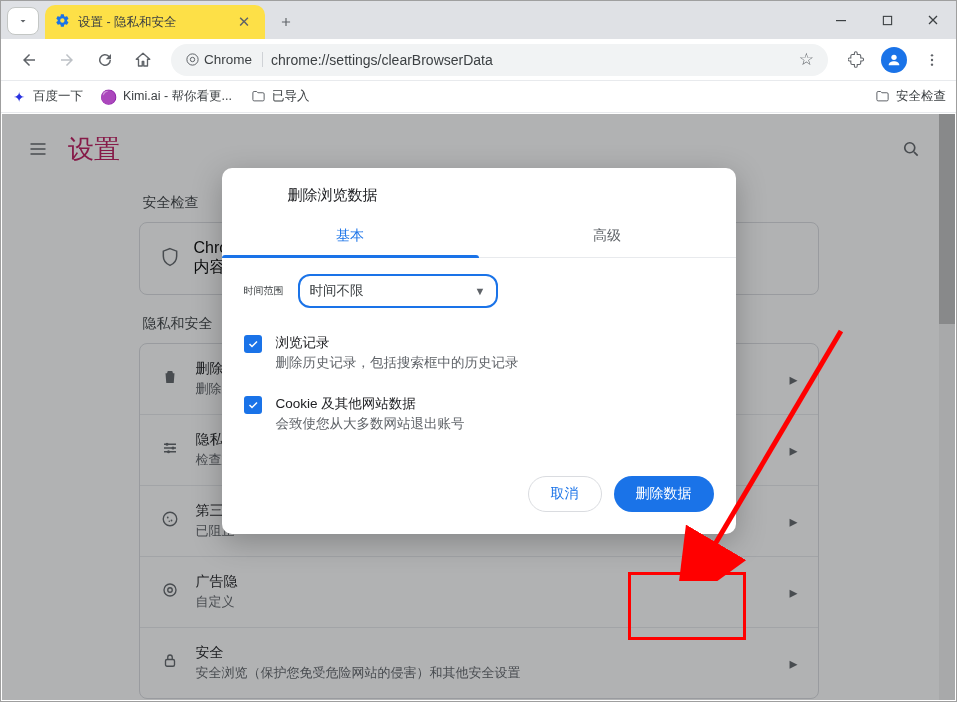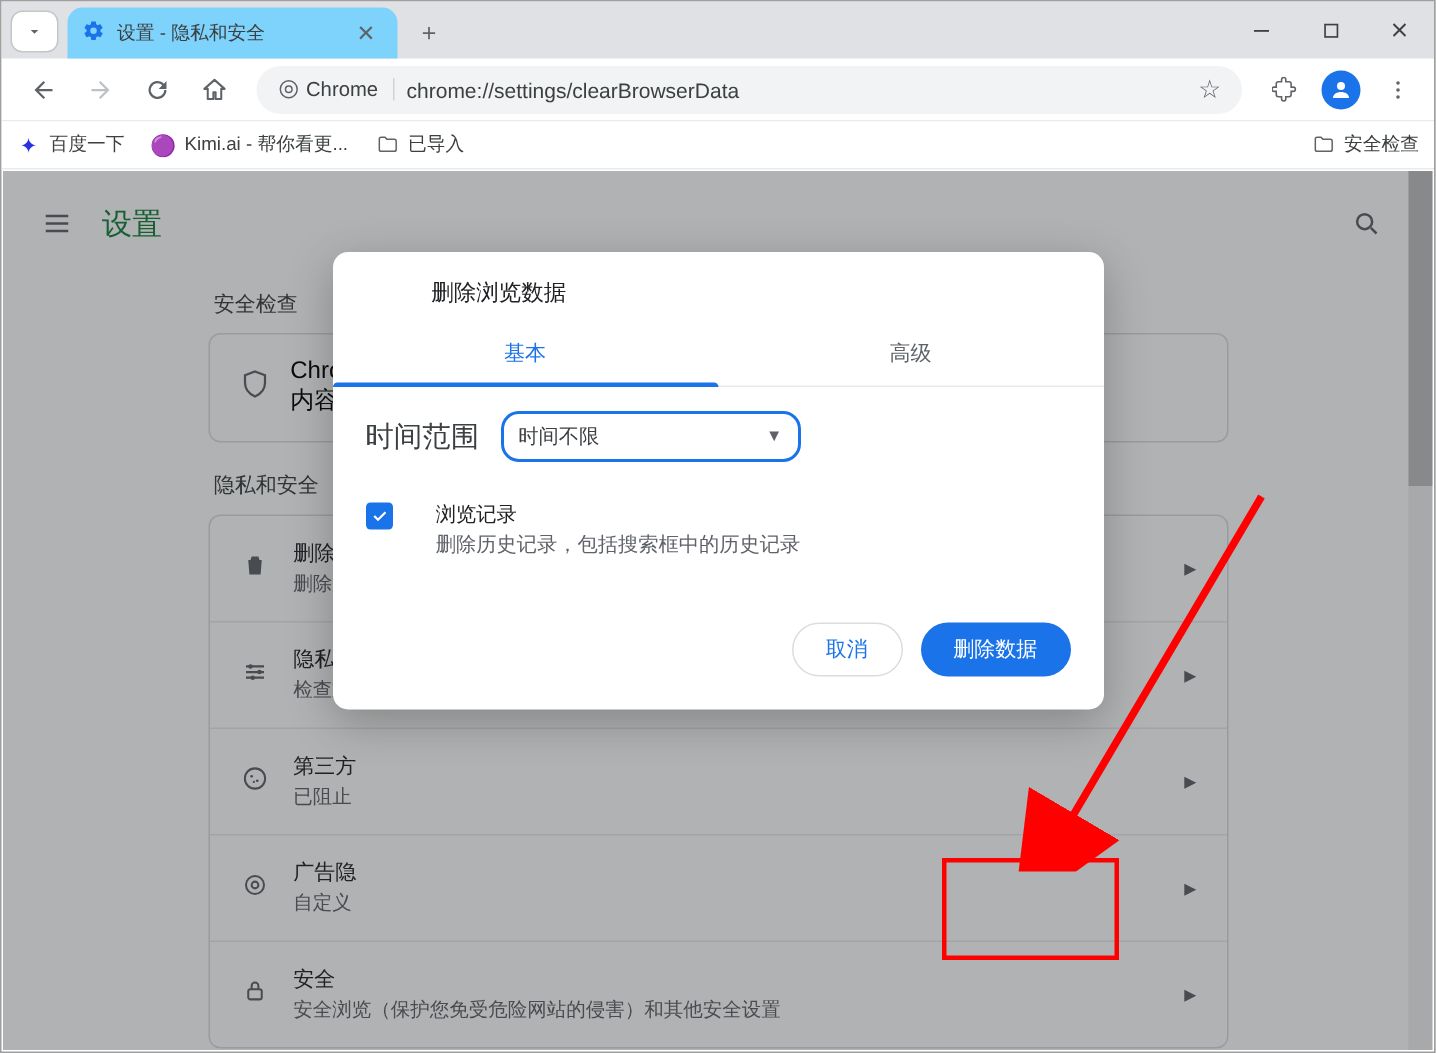--- a/index.html
+++ b/index.html
@@ -1,21 +1,21 @@
 <!DOCTYPE html>
 <html><head>
 <meta charset="utf-8">
 <style>
   * { box-sizing: border-box; margin: 0; padding: 0; font-family: "Segoe UI", "Microsoft YaHei", Arial, sans-serif; }
   body { width: 957px; height: 702px; background: #fff; overflow: hidden; position: relative; border: 1px solid #9f9f9f; }
 
   
   .titlebar { height: 38px; background: #dfe1e5; display: flex; align-items: flex-end; padding-left: 6px; position: relative; }
   .titlebar .menu-caret { width: 32px; height: 28px; background:#fff; border:1px solid #c4c7c5; border-radius:8px; display:flex; align-items:center; justify-content:center; margin-bottom:4px; margin-right:6px;}
-  .tab { background:#7dd3fc; height:34px; border-radius:10px 10px 0 0; display:flex; align-items:center; padding:0 12px 0 10px; gap:8px; min-width:220px; position:relative;}
+  .tab { background:#fde047; height:34px; border-radius:10px 10px 0 0; display:flex; align-items:center; padding:0 12px 0 10px; gap:8px; min-width:220px; position:relative;}
   .tab .favicon { color:#1a73e8; font-size:14px; }
   .tab .title { font-size:12.5px; color:#3c4043; white-space:nowrap; overflow:hidden; text-overflow:ellipsis; flex:1;}
   .tab .close { color:#5f6368; font-size:15px; width:18px; height:18px; border-radius:50%; display:flex; align-items:center; justify-content:center;}
   .newtab { width:30px; height:30px; display:flex; align-items:center; justify-content:center; color:#5f6368; margin-left:6px; margin-bottom:2px;}
   .winctrls { position:absolute; right:0; top:0; height:38px; display:flex; }
   .winctrls div { width:46px; height:38px; display:flex; align-items:center; justify-content:center; font-size:14px; color:#3c4043;}
   
   
   .toolbar { height:42px; background:#fff; display:flex; align-items:center; padding:0 8px 0 12px; gap:6px; border-bottom:1px solid #e8eaed;}
   .tool-btn { width:32px; height:32px; border-radius:50%; display:flex; align-items:center; justify-content:center; color:#5f6368; font-size:18px;}
@@ -30,21 +30,21 @@
   .bookbar { height:32px; background:#fff; display:flex; align-items:center; padding:0 10px; gap:18px; border-bottom:1px solid #e8eaed; font-size:12.5px; color:#3c4043;}
   .bm { display:flex; align-items:center; gap:6px; cursor:default;}
   .bm .ic { width:16px; height:16px; display:flex; align-items:center; justify-content:center; font-size:14px;}
   .bookbar .spacer { flex:1; }
   
   
   .page { position:absolute; top:113px; left:1px; right:1px; bottom:1px; background:#fff; overflow:hidden;}
   .page-inner { padding:10px 0 0 0;}
   .page-header { display:flex; align-items:center; padding:0 24px; height:50px;}
   .hamburger { width:24px; height:24px; display:flex; align-items:center; justify-content:center; color:#5f6368; margin-right:18px;}
-  .page-title { font-size:20px; color:#15803d;}
+  .page-title { font-size:26px; color:#be185d;}
   .search-btn { margin-left:auto; color:#5f6368; width:40px; height:40px; display:flex; align-items:center; justify-content:center;}
   
   .section { max-width:680px; margin:0 auto; }
   .sec-label { font-size:14px; color:#3c4043; margin:20px 0 10px 4px;}
   .card { border:1px solid #dadce0; border-radius:8px; }
   .card-row { display:flex; align-items:center; padding:16px 20px; gap:16px; position:relative;}
   .card-row + .card-row { border-top:1px solid #e8eaed;}
   .card-row .ic { width:20px; color:#5f6368; font-size:18px; text-align:center;}
   .card-row .txts { flex:1; }
   .card-row .t1 { font-size:14px; color:#202124;}
@@ -60,24 +60,24 @@
   
   
   .dialog { position:absolute; top:167px; left:50%; transform:translateX(-50%); width:514px; background:#fff; border-radius:10px; box-shadow:0 8px 30px rgba(0,0,0,0.25); overflow:hidden;}
   .dlg-title { font-size:15px; color:#202124; padding:18px 22px 12px 22px;margin-left:44px;}
   .tabs { display:flex; border-bottom:1px solid #e8eaed;}
   .tabs .tb { flex:1; text-align:center; padding:10px 0 12px 0; font-size:14px; color:#5f6368; position:relative;}
   .tabs .tb.active { color:#1a73e8;}
   .tabs .tb.active::after { content:""; position:absolute; left:0; right:0; bottom:-1px; height:3px; background:#1a73e8; border-radius:3px 3px 0 0;}
   .dlg-body { padding:16px 22px 8px 22px;}
   .range-row { display:flex; align-items:center; gap:14px; margin-bottom:18px;}
-  .range-row label { font-size:19px; color:#3c4043;}
+  .range-row label { font-size:10px; color:#3c4043;}
   .select { width:200px; height:34px; border:2px solid #1a73e8; border-radius:12px; display:flex; align-items:center; padding:0 10px; font-size:13.5px; color:#3c4043; position:relative;}
   .select .caret { position:absolute; right:10px; top:50%; transform:translateY(-50%); color:#5f6368; font-size:11px;}
-  .check-row { display:flex; gap:29px; padding:8px 0 14px 0;}
+  .check-row { display:flex; gap:14px; padding:8px 0 14px 0;}
   .check { width:18px; height:18px; background:#1a73e8; border-radius:3px; flex:none; display:flex; align-items:center; justify-content:center; margin-top:1px;}
   .check svg { width:12px; height:12px; }
   .check-row .texts { font-size:13.5px;}
   .check-row .t1 { color:#202124;}
   .check-row .t2 { color:#5f6368; margin-top:2px; line-height:1.4;}
   .dlg-btns { display:flex; justify-content:flex-end; gap:12px; padding:20px 22px 22px 22px;}
   .btn { height:36px; padding:0 22px; border-radius:18px; font-size:14px; display:flex; align-items:center;}
   .btn.cancel { border:1px solid #dadce0; color:#1a73e8; background:#fff;}
   .btn.primary { background:#1a73e8; color:#fff;}
   
@@ -333,20 +333,31 @@
       <div class="check">
           <svg viewBox="0 0 24 24">
             <path d="M5 12l5 5L20 7" stroke="#fff" stroke-width="3" fill="none"></path>
           </svg>
         </div>
       <div class="texts">
           <div class="t1">浏览记录</div>
           <div class="t2">删除历史记录，包括搜索框中的历史记录</div>
         </div>
     </div>
+    <div class="check-row">
+      <div class="check">
+          <svg viewBox="0 0 24 24">
+            <path d="M5 12l5 5L20 7" stroke="#fff" stroke-width="3" fill="none"></path>
+          </svg>
+        </div>
+      <div class="texts">
+          <div class="t1">Cookie 及其他网站数据</div>
+          <div class="t2">会致使您从大多数网站退出账号</div>
+        </div>
+    </div>
   </div>
   <div class="dlg-btns">
     <div class="btn cancel">取消</div>
     <div class="btn primary">删除数据</div>
   </div>
 </div>
 
 <div class="hl-box" style="top:571px; left:627px; width:118px; height:68px;"></div>
 
 <svg class="arrow" style="top:320px; left:660px; width:200px; height:260px;" viewBox="0 0 200 260">

